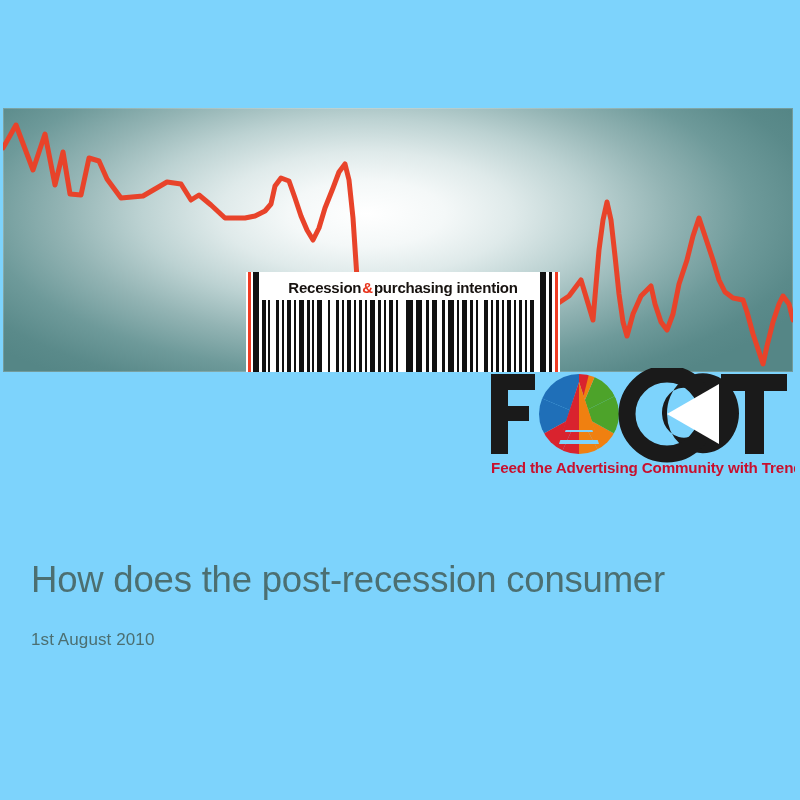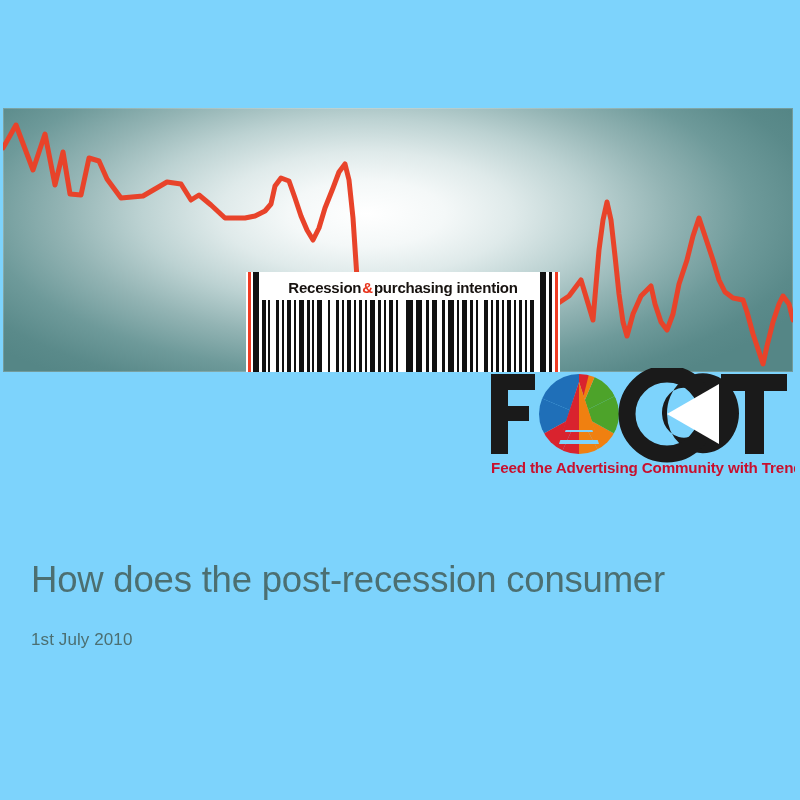--- a/index.html
+++ b/index.html
@@ -272,15 +272,15 @@
       </g>
 
       <text x="4" y="105" fill="#c8102e" font-family="Liberation Sans, sans-serif" font-size="15.2" font-weight="bold" letter-spacing="-0.15">Feed the Advertising Community with Trends</text>
     </svg>
   </div>
 
   <div class="title">
     <span class="title-line">How does the post-recession consumer</span>
   </div>
 
-  <div class="date">1st July 2010</div>
+  <div class="date">1st August 2010</div>
 
 </div>
 
 </body></html>

